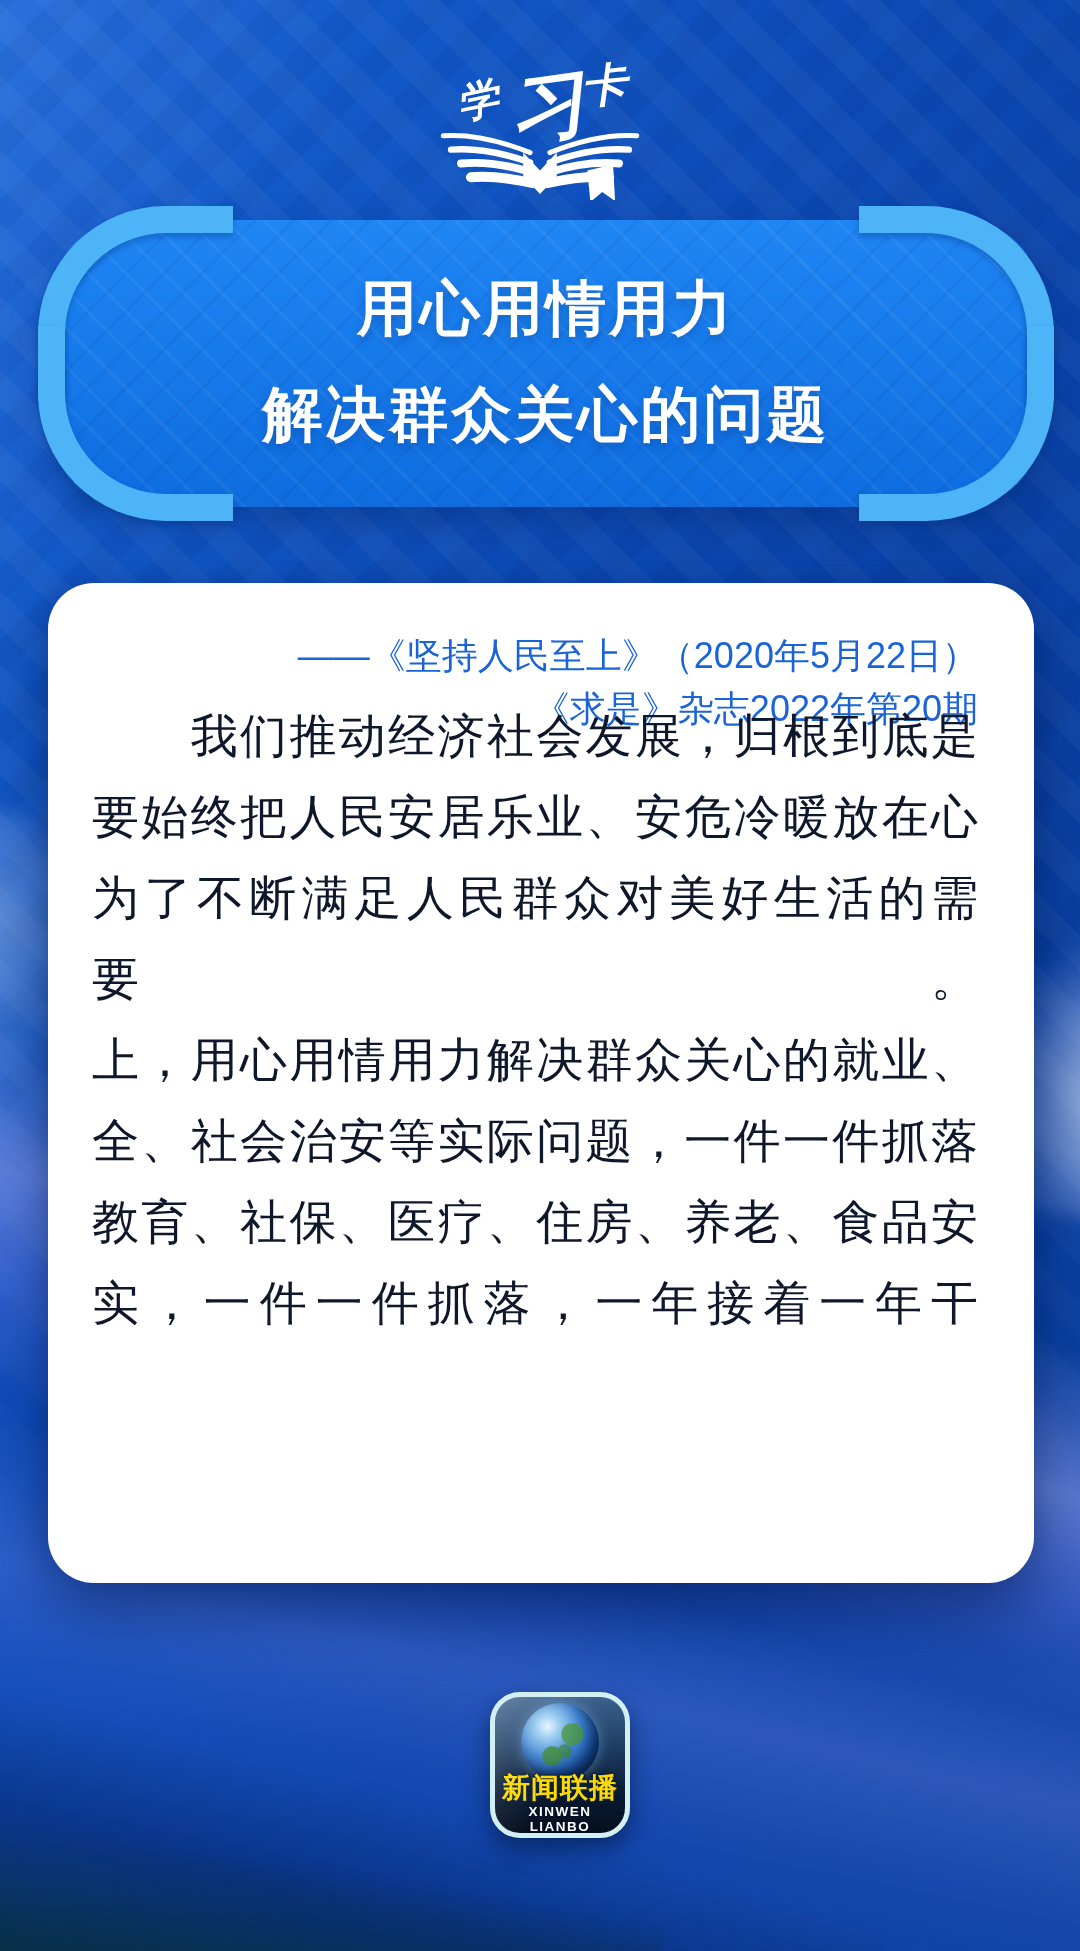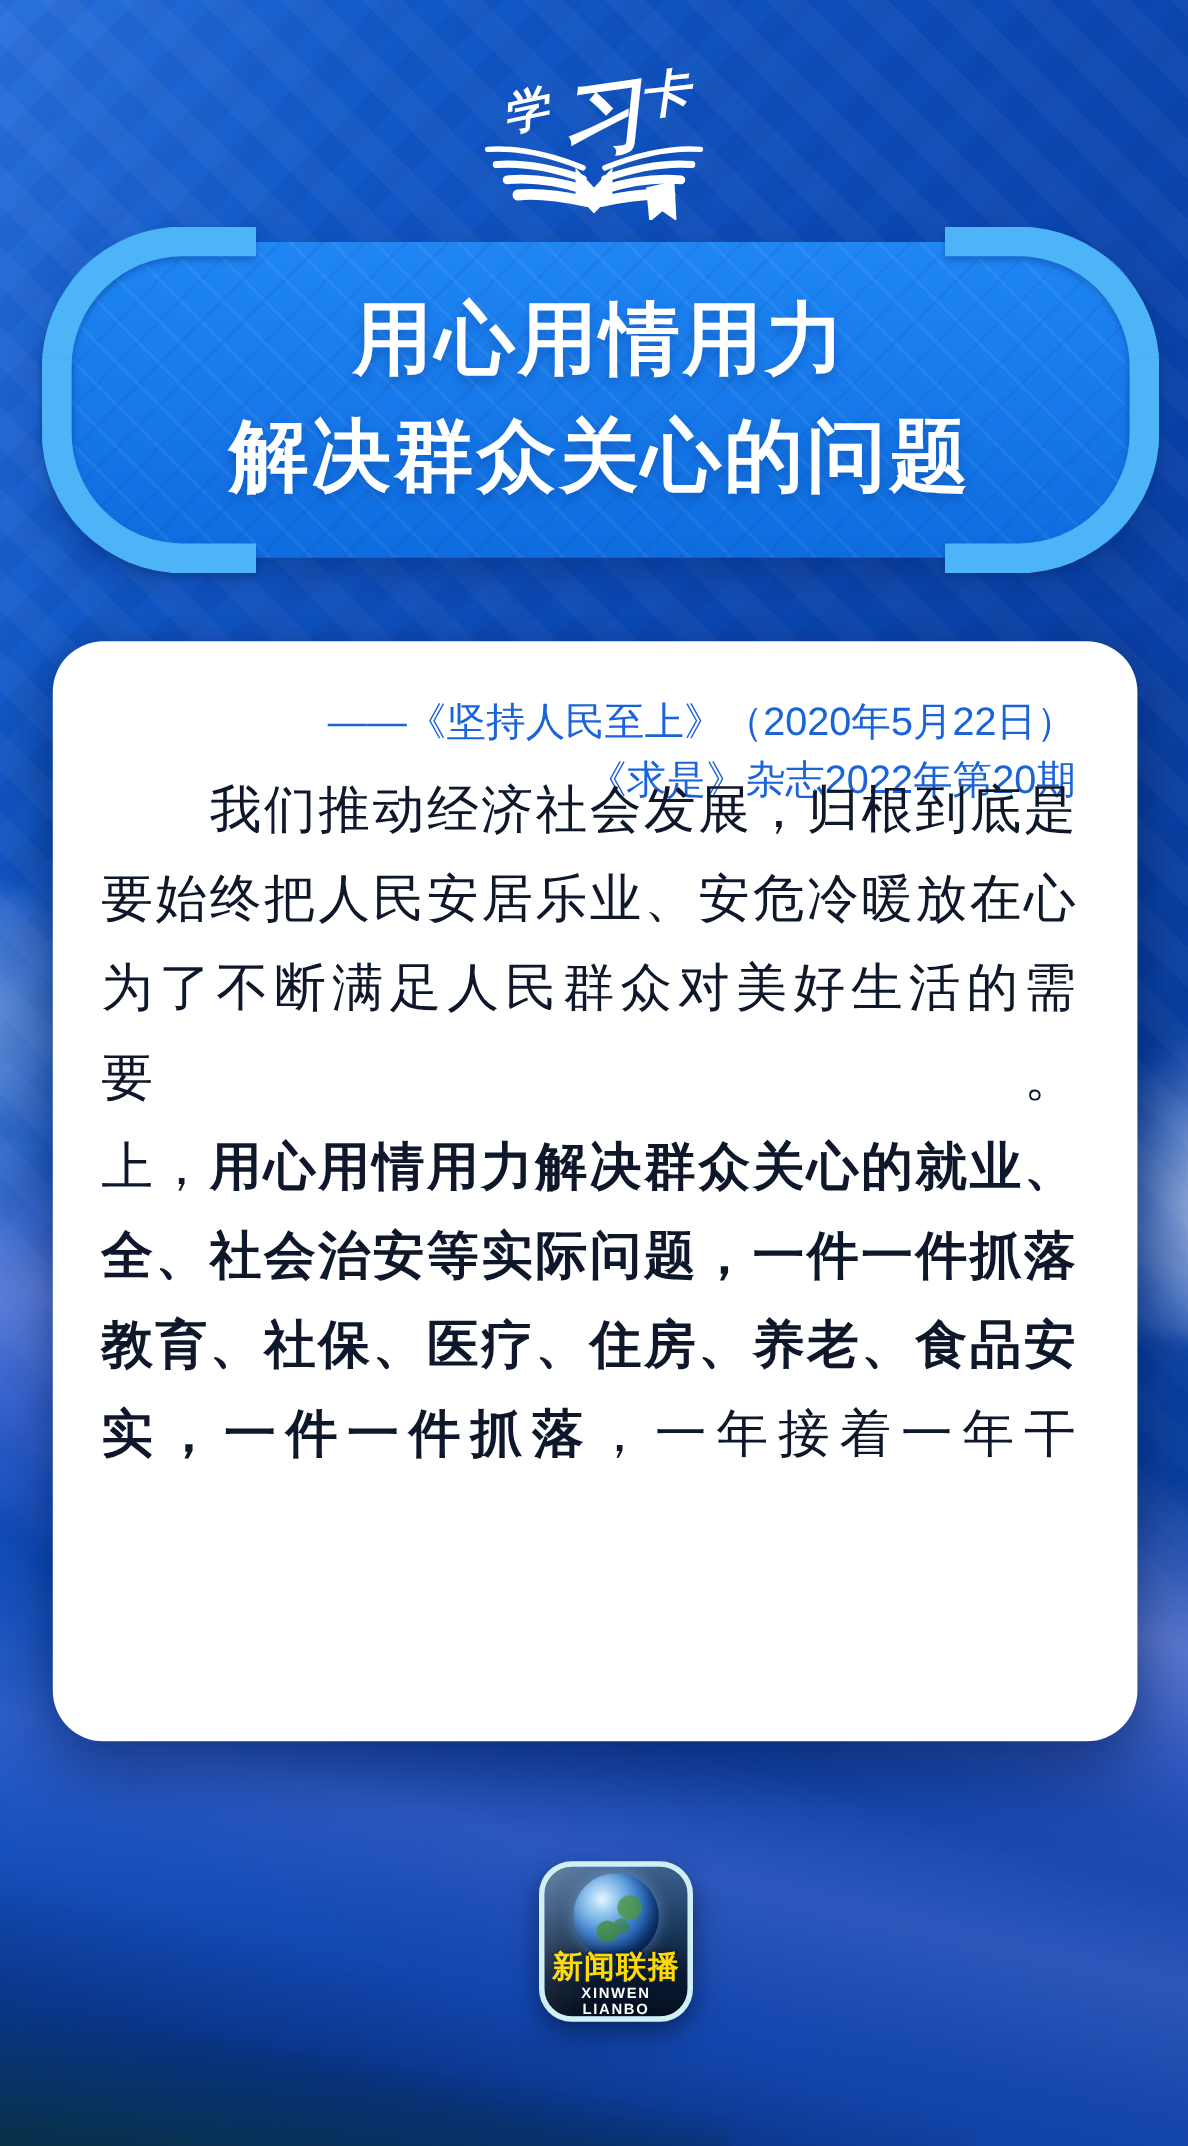--- a/index.html
+++ b/index.html
@@ -45,21 +45,21 @@
     position:absolute; left:52px; top:220px; width:988px; height:287px; border-radius:78px;
     background-color:#1277ea;
     background-image:
       repeating-linear-gradient(45deg, rgba(255,255,255,0.05) 0 3px, rgba(0,0,0,0) 3px 27px),
       repeating-linear-gradient(-45deg, rgba(4,44,130,0.07) 0 3px, rgba(0,0,0,0) 3px 27px),
       linear-gradient(180deg,#1f86f4 0%,#0e6cdf 100%);
     box-shadow:0 16px 38px rgba(4,28,90,0.35);
   }
   .title-text{
     position:absolute; left:0; right:0; top:36px; text-align:center;
-    color:#ffffff; font-weight:900; font-size:72px; line-height:106px; letter-spacing:3px;
+    color:#ffffff; font-weight:900; font-size:60px; line-height:106px; letter-spacing:3px;
     text-shadow:0 5px 10px rgba(3,40,110,0.28);
   }
   .bk{position:absolute; width:168px; height:168px; border:27px solid #4db4f8; pointer-events:none;
       filter:drop-shadow(0 4px 3px rgba(2,50,130,0.35)); z-index:3;}
   .bk-tl{left:-14px; top:-14px; border-right:none; border-bottom:none; border-top-left-radius:128px;}
   .bk-tr{right:-14px; top:-14px; border-left:none; border-bottom:none; border-top-right-radius:128px;}
   .bk-bl{left:-14px; bottom:-14px; border-right:none; border-top:none; border-bottom-left-radius:128px;}
   .bk-br{right:-14px; bottom:-14px; border-left:none; border-top:none; border-bottom-right-radius:128px;}
 
   
@@ -68,21 +68,21 @@
     background:#ffffff;
     box-shadow:0 26px 60px rgba(3,22,70,0.5), 0 -6px 18px rgba(10,50,140,0.18);
     z-index:2;
   }
   .quote{position:absolute; left:44px; right:56px; top:112px; color:#0f172a;}
   .qline{
     font-size:47px; line-height:81px; letter-spacing:0;
     text-align:justify; text-align-last:justify;
   }
   .qline.qlast{text-align-last:left;}
-  .qb{font-weight:700;}
+  .qb{font-weight:400;}
   .qr{font-weight:400;}
   .attr{
     margin-top:46px; padding-right:56px; text-align:right;
     font-size:36px; line-height:53px; color:#1a63d9; font-weight:400;
   }
 
   
   .app-icon{
     position:absolute; left:490px; top:1692px; width:140px; height:146px; z-index:2;
     border-radius:30px; border:5px solid #d2f0f4; box-sizing:border-box;

